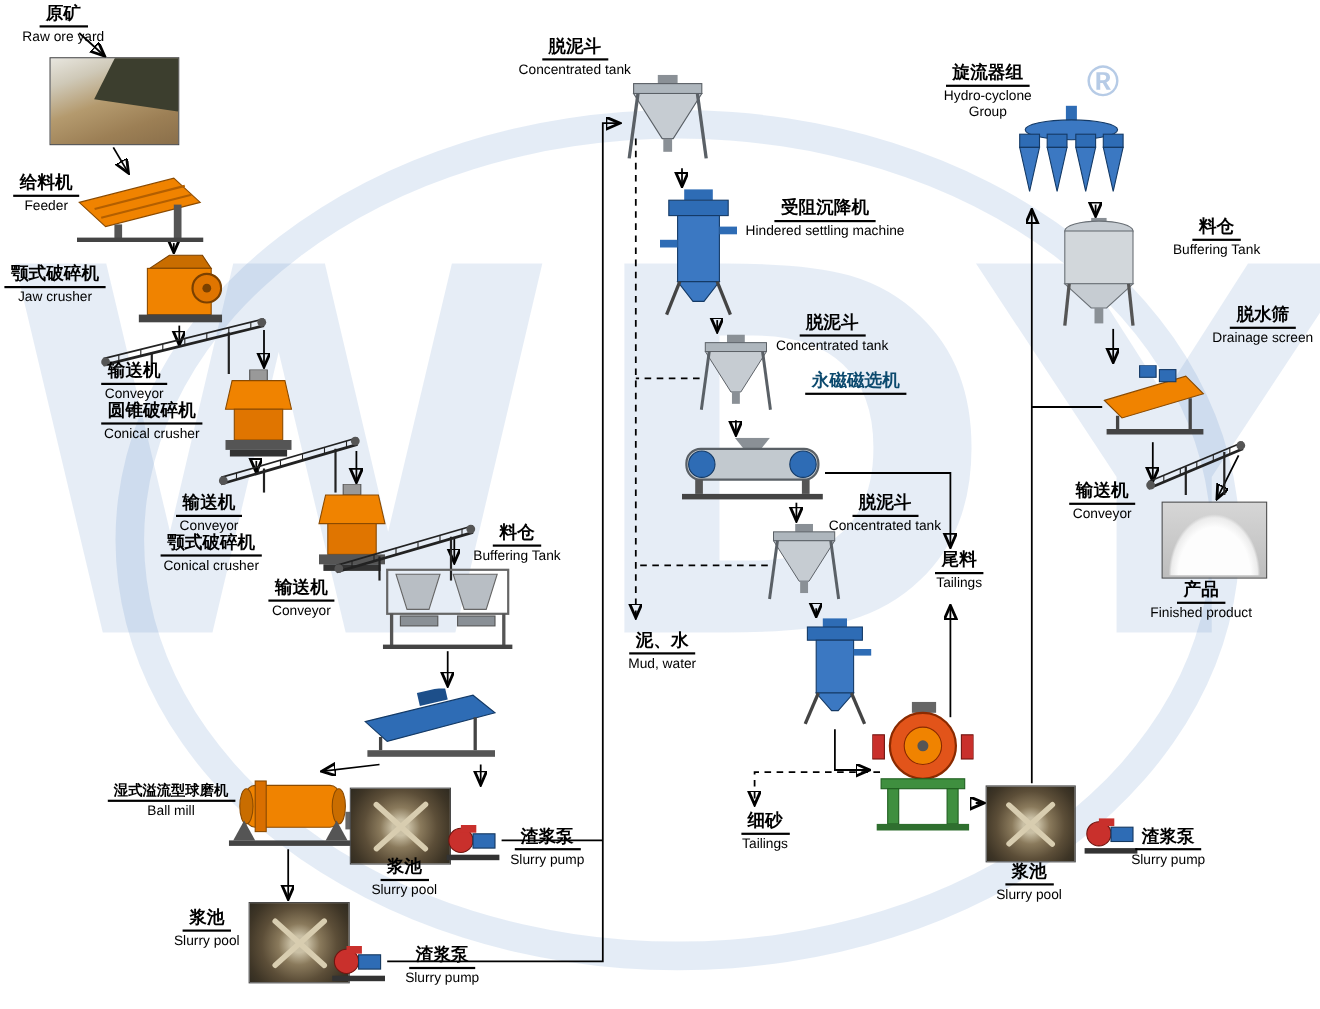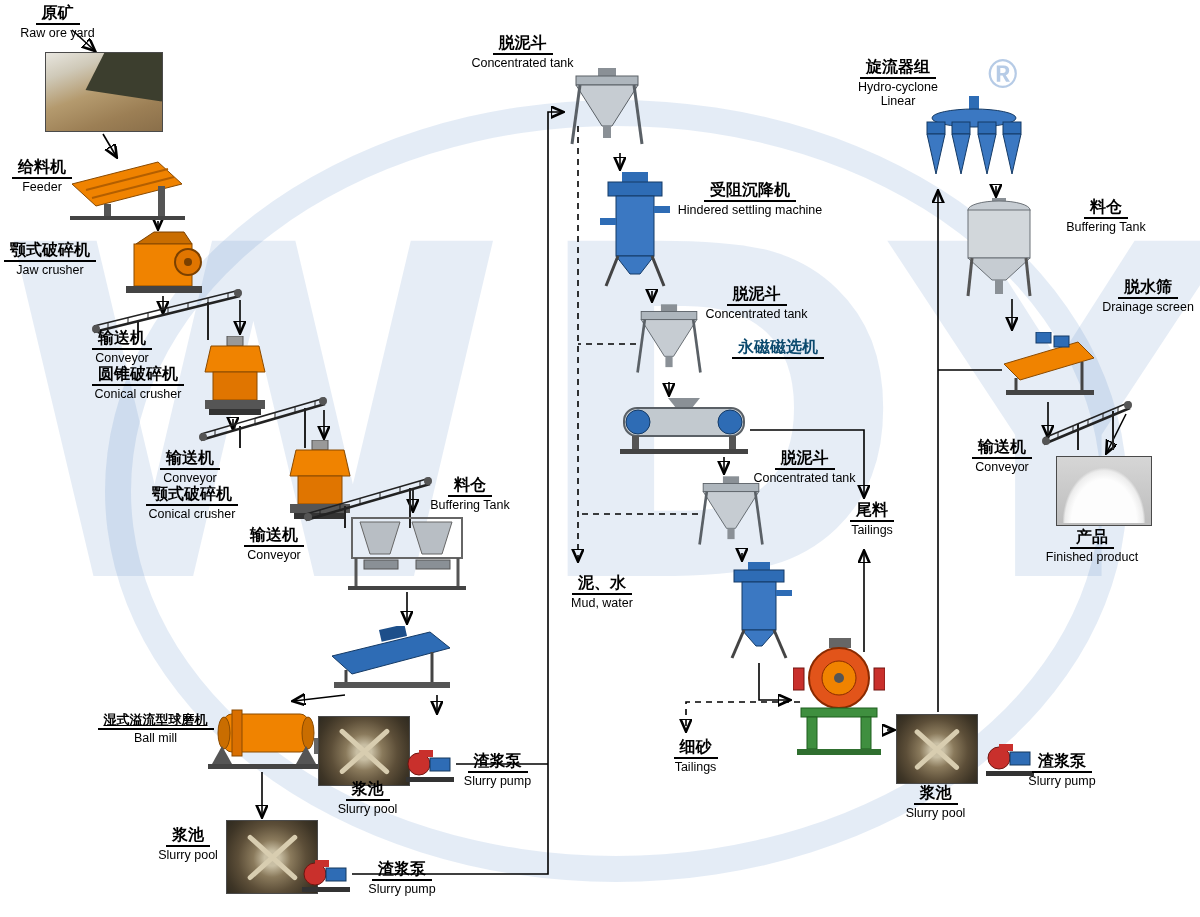--- a/index.html
+++ b/index.html
@@ -28,21 +28,21 @@
            background:#d8cdb0;border-radius:3px;}
   .photo-pool::before{transform:rotate(42deg);}
   .photo-pool::after{transform:rotate(-42deg);}
   .photo-sand{background:linear-gradient(#d6d6d6,#bdbdbd);}
   .photo-sand::after{content:"";position:absolute;left:5%;right:5%;bottom:3%;height:82%;
            background:radial-gradient(ellipse at 50% 100%,#fdfdfd 0 55%,#ececec 66%,rgba(0,0,0,0) 70%);}
   
   .node{position:absolute;text-align:center;z-index:3;color:#000;}
   .zh{display:inline-block;font-weight:bold;font-size:16px;line-height:1.1;
       border-bottom:2px solid #000;padding:0 6px 1px;white-space:nowrap;}
-  .zh.small{font-size:13px;text-decoration:underline;}
+  .zh.small{font-size:13px;}
   .zh.blue{color:#0c4a6e;}
   .en{font-size:12.5px;line-height:1.18;margin-top:1px;}
 </style>
 </head>
 <body>
 
 <div id="canvas">
 
   <div class="wm-ring"></div>
   <div class="wm-text">WDY</div>
@@ -474,21 +474,21 @@
   <div class="node" style="left:888px;top:784px;width:95px">
     <span class="zh">浆池</span>
     <div class="en">Slurry pool</div>
   </div>
   <div class="node" style="left:1016px;top:752px;width:92px">
     <span class="zh">渣浆泵</span>
     <div class="en">Slurry pump</div>
   </div>
   <div class="node" style="left:842px;top:58px;width:112px">
     <span class="zh">旋流器组</span>
-    <div class="en">Hydro-cyclone Linear</div>
+    <div class="en">Hydro-cyclone Group</div>
   </div>
   <div class="node" style="left:1050px;top:198px;width:112px">
     <span class="zh">料仓</span>
     <div class="en">Buffering Tank</div>
   </div>
   <div class="node" style="left:1096px;top:278px;width:104px">
     <span class="zh">脱水筛</span>
     <div class="en">Drainage screen</div>
   </div>
   <div class="node" style="left:958px;top:438px;width:88px">

